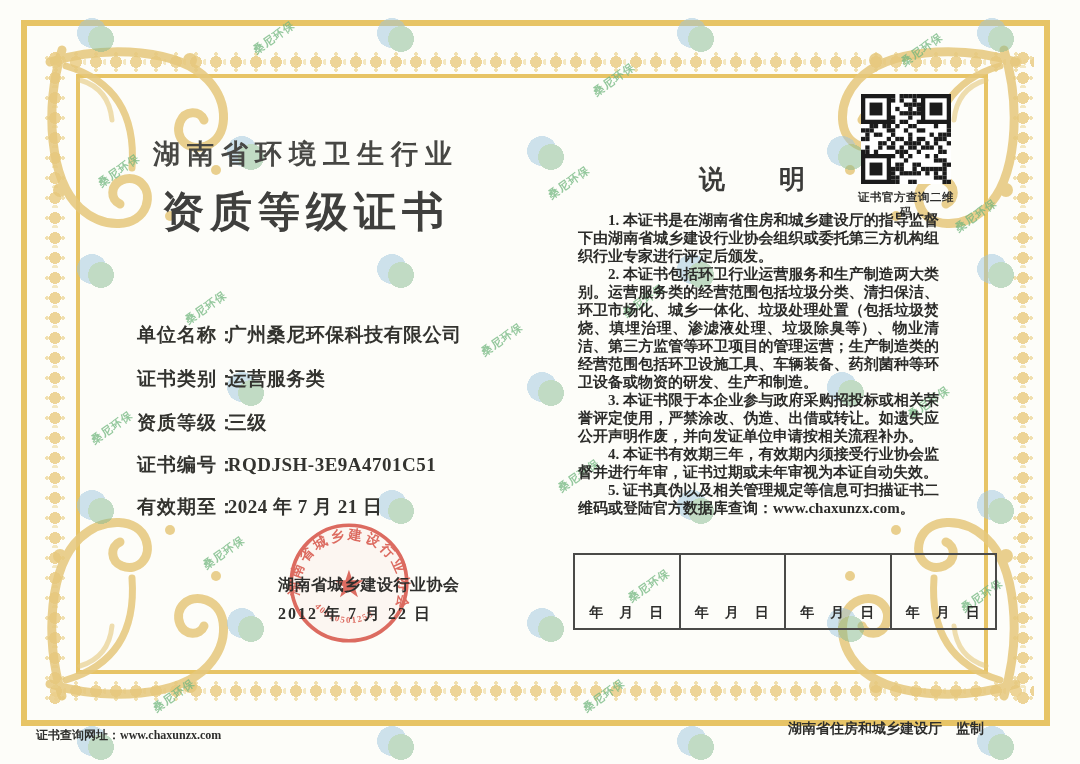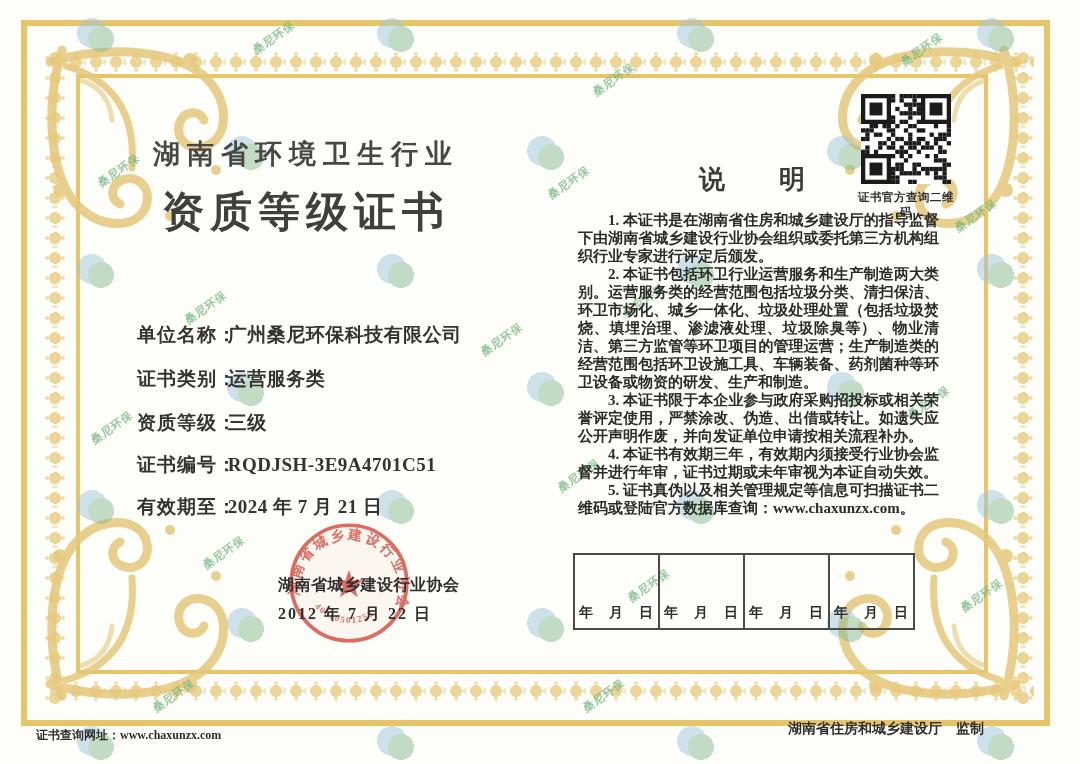--- a/index.html
+++ b/index.html
@@ -58,21 +58,21 @@
   .seal{position:absolute;left:286px;top:520px;opacity:.88;}
   .notes-title{position:absolute;left:578px;top:162px;width:362px;text-align:center;
       font-size:26px;font-weight:bold;letter-spacing:14px;color:#3b3b39;}
   .qr-box{position:absolute;left:858px;top:94px;width:96px;text-align:center;}
   .qr-caption{font-size:11.5px;font-weight:bold;margin-top:2px;letter-spacing:.5px;}
   .paras{position:absolute;left:578px;top:211px;width:361px;font-size:15px;line-height:18px;
       font-weight:bold;text-align:justify;color:#2b2b29;}
   .paras p{margin:0;text-indent:2em;}
   .annual-title{position:absolute;left:578px;top:514px;width:362px;text-align:center;
       font-size:25px;font-weight:bold;letter-spacing:10px;color:#3b3b39;}
-  .annual-table{position:absolute;left:573px;top:553px;width:342px;height:77px;display:flex;
+  .annual-table{position:absolute;left:573px;top:553px;width:424px;height:77px;display:flex;
       border:2px solid #4a4a48;box-sizing:border-box;}
   .annual-cell{flex:1;border-right:2px solid #4a4a48;position:relative;}
   .annual-cell:last-child{border-right:none;}
   .annual-cell span{position:absolute;left:0;right:0;bottom:6px;text-align:center;
       font-size:14px;font-weight:bold;letter-spacing:1px;}
   .footer-left{position:absolute;left:36px;top:727px;font-size:12px;font-weight:bold;}
   .footer-right{position:absolute;right:96px;top:720px;font-size:14px;font-weight:bold;}
 </style>
 </head>
 <body>

